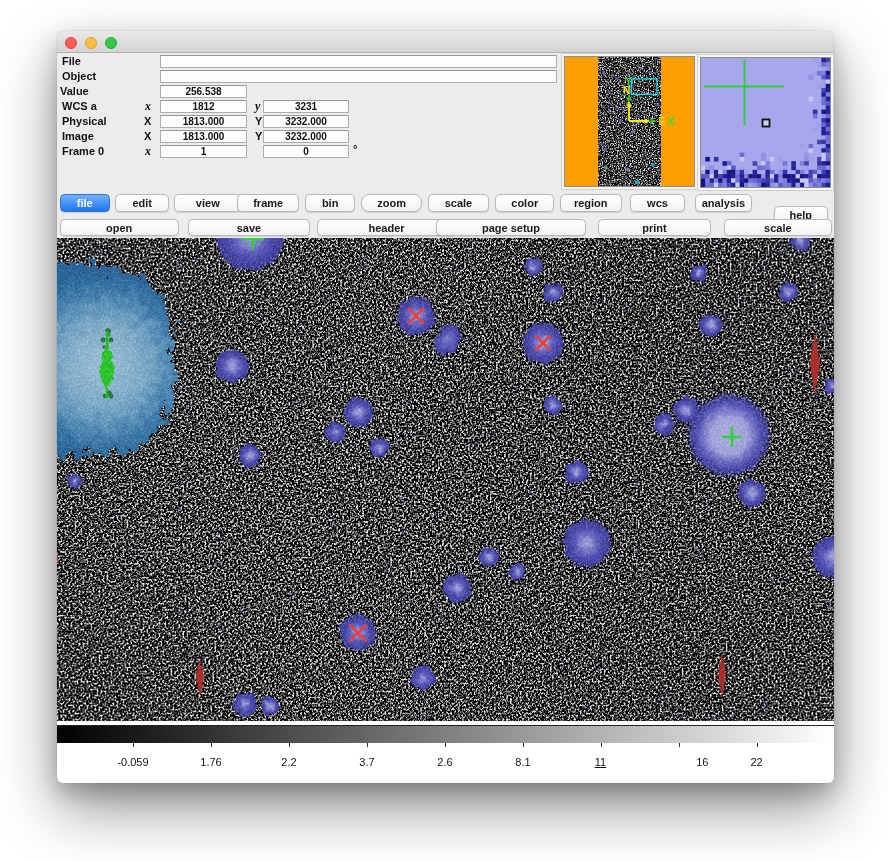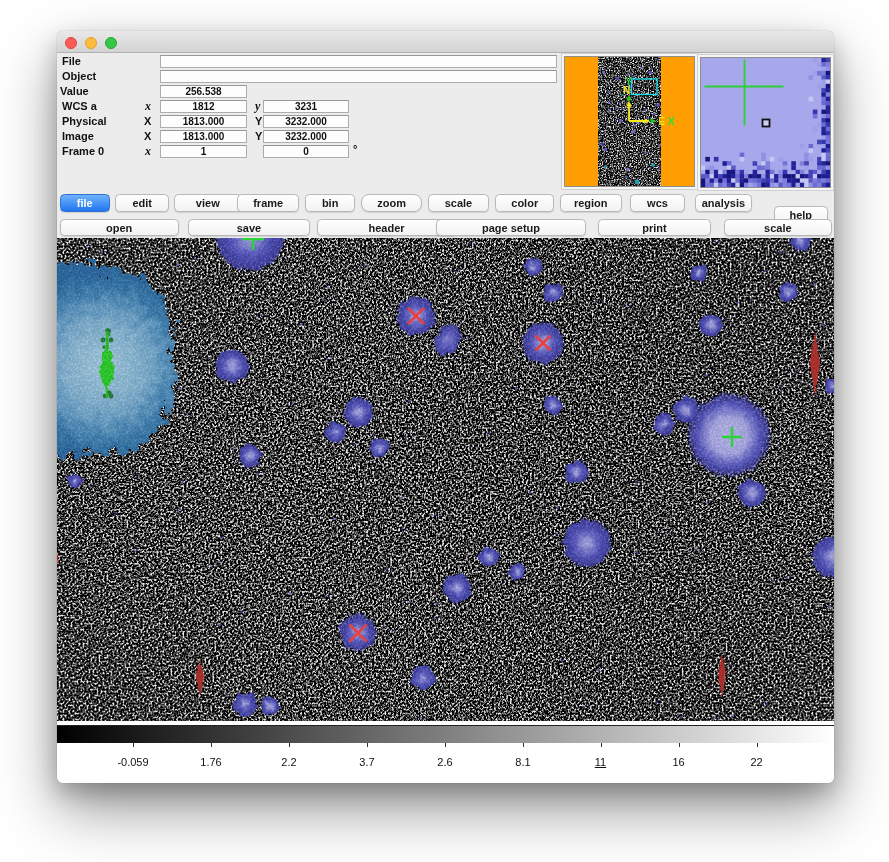--- a/index.html
+++ b/index.html
@@ -785,16 +785,16 @@
       <div class="clab" style="left:202px;">2.2</div>
       <div class="tick" style="left:310px;"></div>
       <div class="clab" style="left:280px;">3.7</div>
       <div class="tick" style="left:388px;"></div>
       <div class="clab" style="left:358px;">2.6</div>
       <div class="tick" style="left:466px;"></div>
       <div class="clab" style="left:436px;">8.1</div>
       <div class="tick" style="left:543.5px;"></div>
       <div class="clab" style="left:513.5px;text-decoration:underline;">11</div>
       <div class="tick" style="left:621.5px;"></div>
-      <div class="clab" style="left:591.5px;">16</div>
+      <div class="clab" style="left:591.5px;text-align:right;">16</div>
       <div class="tick" style="left:699.5px;"></div>
       <div class="clab" style="left:669.5px;">22</div>
     </div>
 </div>
 </body></html>

